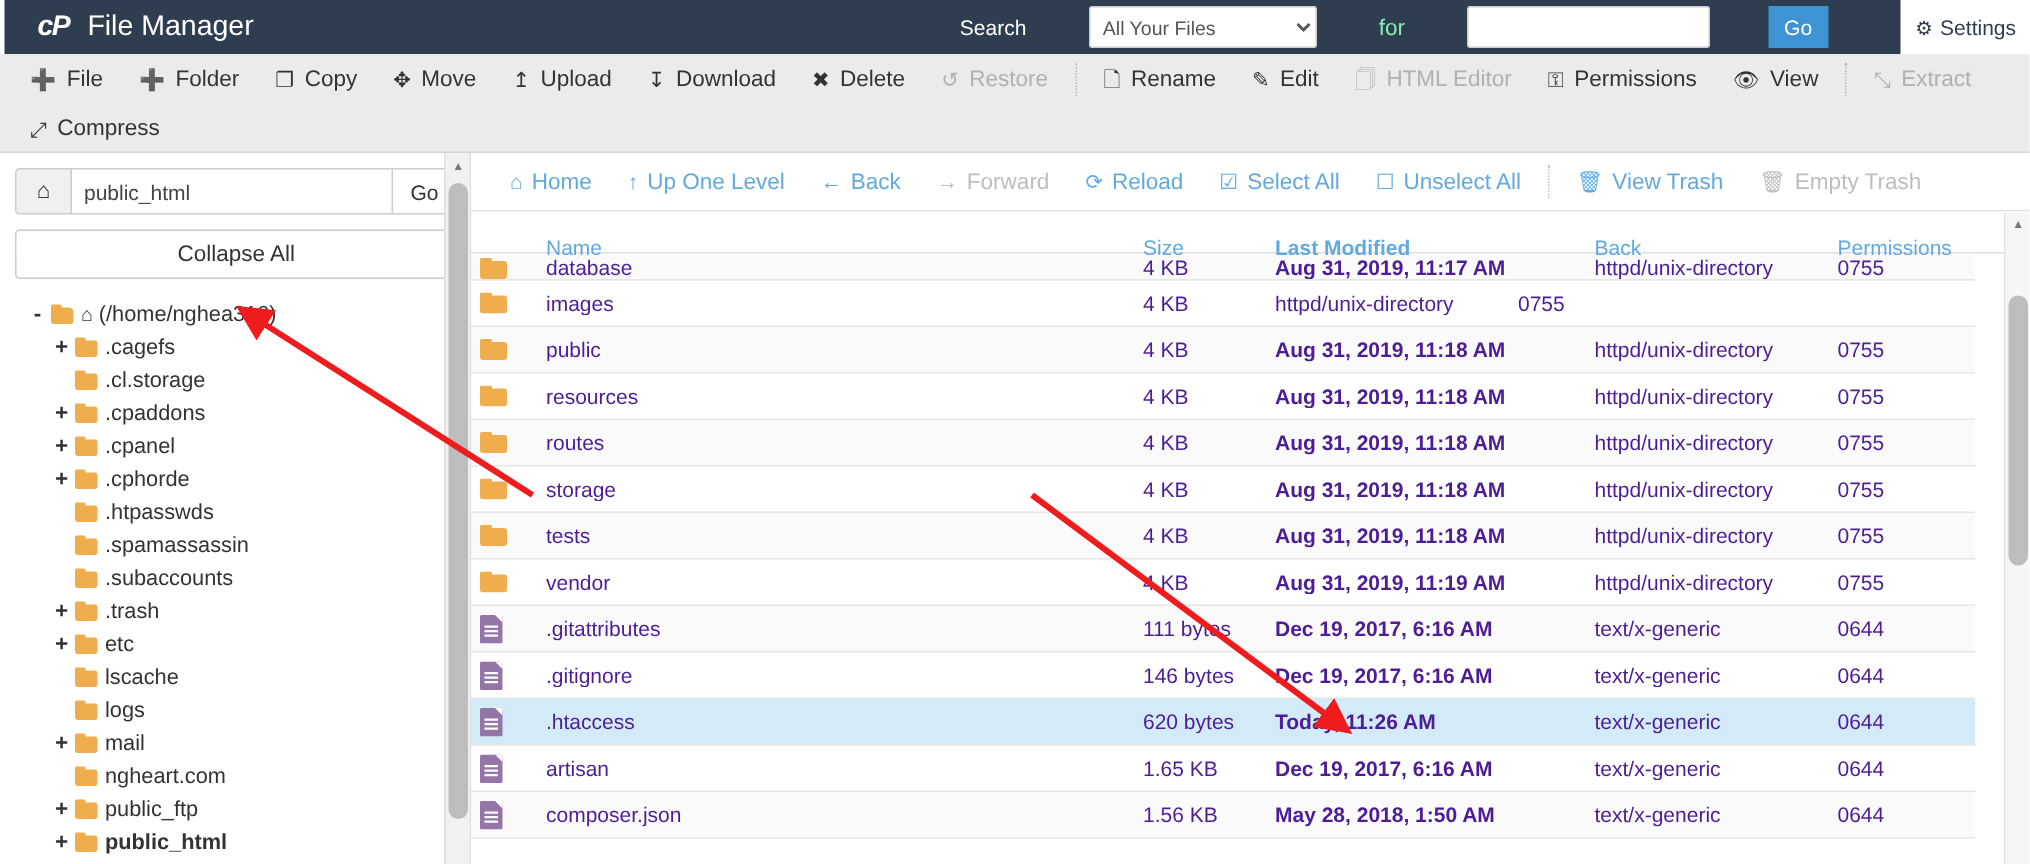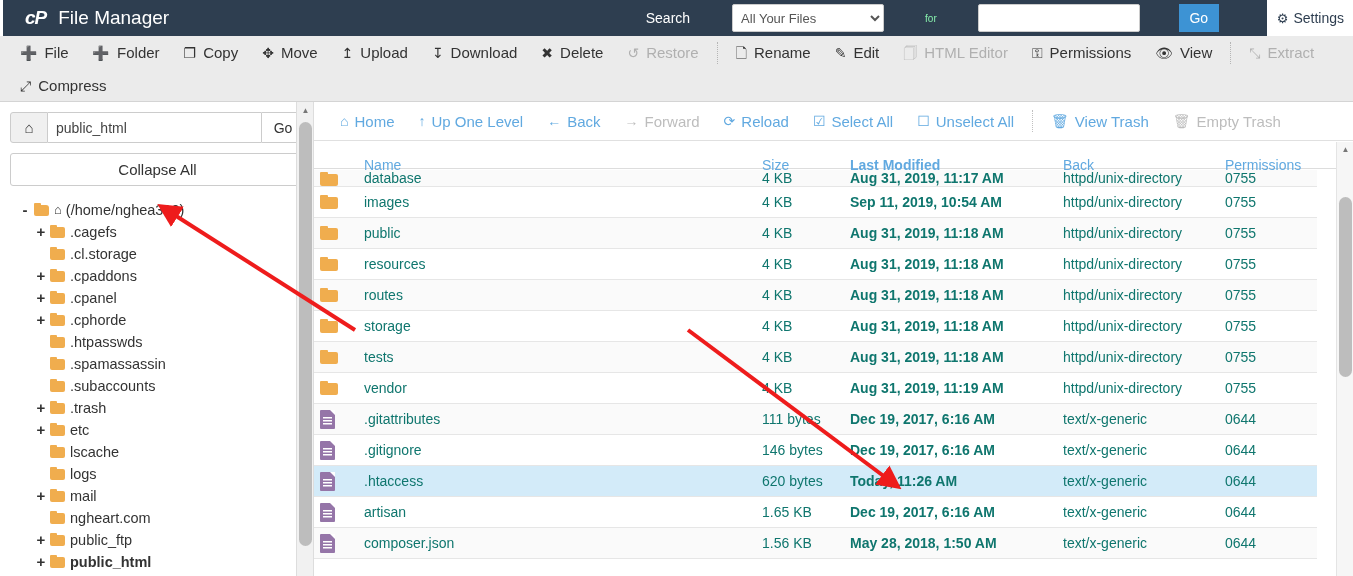--- a/index.html
+++ b/index.html
@@ -50,21 +50,21 @@
     width: 152px;
     border: 1px solid #ccc;
     border-radius: 2px;
     background: #fff;
     font-family: "Liberation Sans", sans-serif;
     font-size: 13px;
     color: #555;
     padding: 0 4px;
   }
   .search-for {
-    color: #86efac; font-size: 10px;
+    color: #86efac; font-size: 15px;
     padding: 0 5px;
   }
   .search-input {
     height: 28px;
     width: 162px;
     border: 1px solid #ccc;
     border-radius: 2px;
     background: #fff;
     font-size: 13px;
     padding: 0 6px;
@@ -294,21 +294,21 @@
     width: 1003px;
     height: 406px;
     overflow: hidden;
   }
   .row {
     display: flex;
     align-items: center;
     height: 31px;
     border-bottom: 1px solid #e6e6e6;
     font-size: 14px;
-    color: #0f766e;
+    color: #4c1d95;
     cursor: pointer;
   }
   .row.alt { background: #fafafa; }
   .row.selected { background: #d3ebf9; }
   .row .cell { padding: 0 6px; overflow: hidden; white-space: nowrap; }
   .row.first-clipped { height: 17px; align-items: flex-end; }
 
   .ricon { display: flex; align-items: center; justify-content: flex-start; padding-left: 12px; }
   .fold16 {
     display: inline-block; width: 18px; height: 14px;
@@ -627,21 +627,20 @@
           <div class="cell c-date">Aug 31, 2019, 11:17 AM</div>
           <div class="cell c-type">httpd/unix-directory</div>
           <div class="cell c-perm">0755</div>
         </div>
         <div class="row">
           <div class="cell c-icon ricon">
             <span class="fold16"></span>
           </div>
           <div class="cell c-name">images</div>
           <div class="cell c-size">4 KB</div>
-          <div class="cell c-date">Sep 11, 2019, 10:54 AM</div>
           <div class="cell c-type">httpd/unix-directory</div>
           <div class="cell c-perm">0755</div>
         </div>
         <div class="row alt">
           <div class="cell c-icon ricon">
             <span class="fold16"></span>
           </div>
           <div class="cell c-name">public</div>
           <div class="cell c-size">4 KB</div>
           <div class="cell c-date">Aug 31, 2019, 11:18 AM</div>

